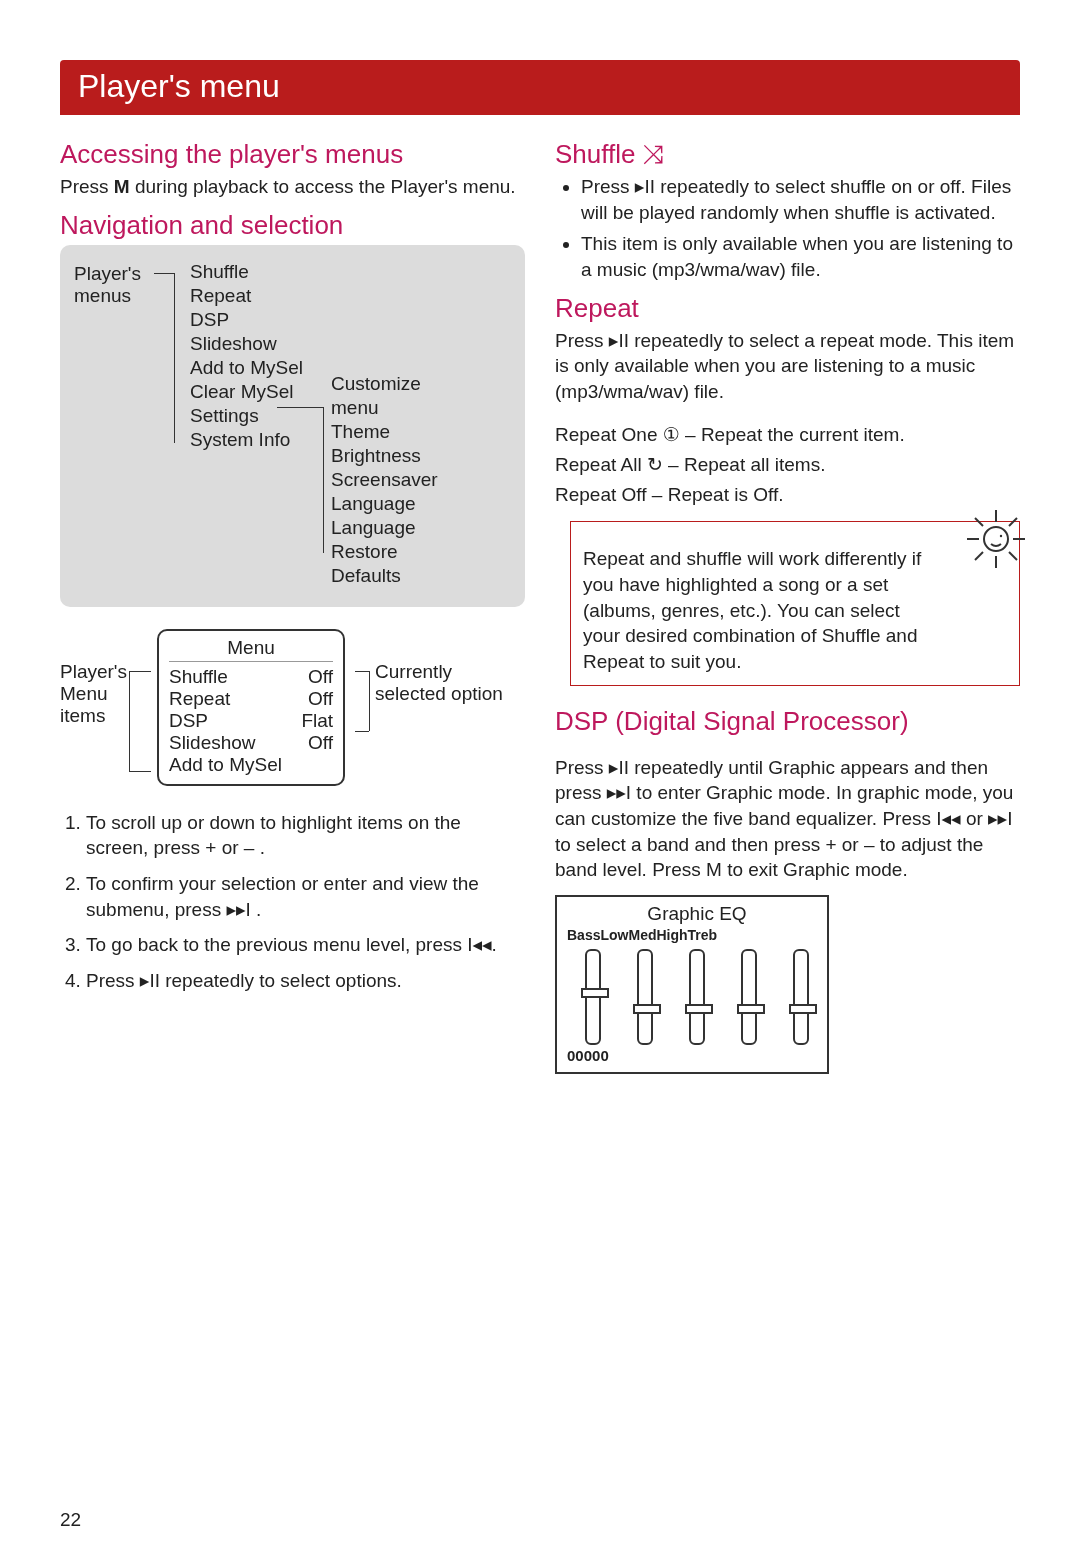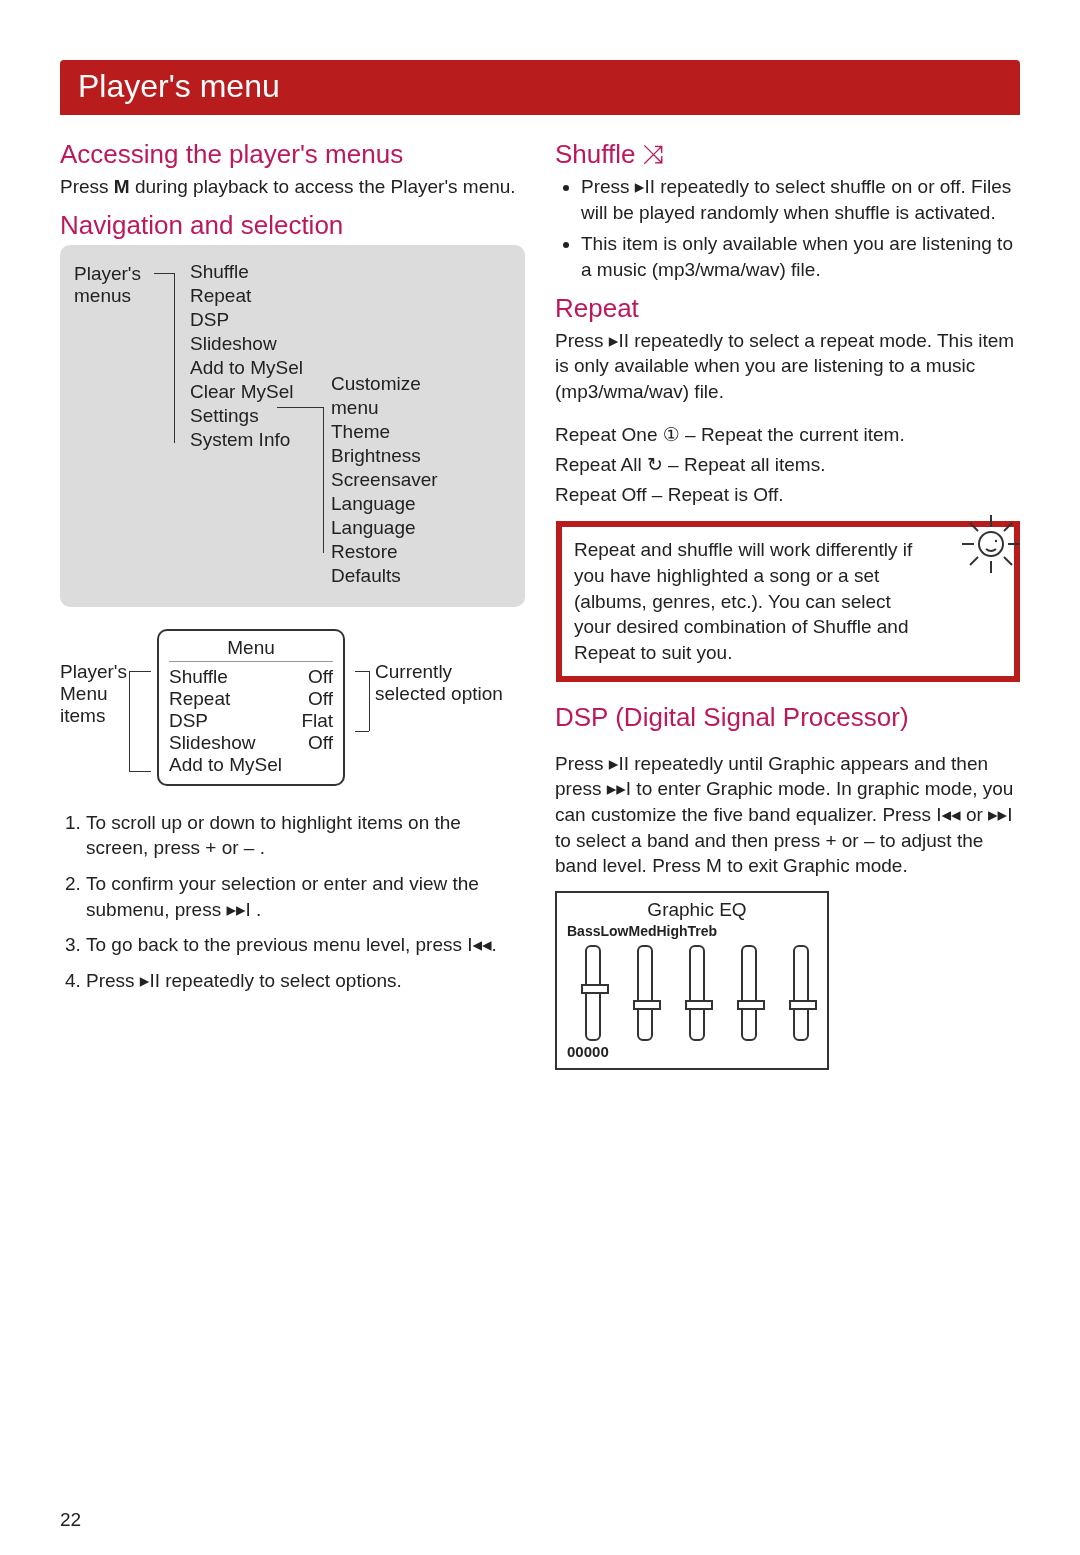--- a/index.html
+++ b/index.html
@@ -113,23 +113,23 @@
   ul.bullets {
     margin:4px 0 10px 0;
     padding-left:26px;
   }
   ul.bullets li {
     margin-bottom:6px;
   }
 
   
   .tip-box {
-    border:6px solid #b91c1c;
-    padding:10px 86px 10px 12px;
-    margin:14px 0 20px 1px;
+    border:1px solid #b91c1c;
+    padding:24px 86px 10px 12px;
+    margin:14px 0 20px 15px;
     position:relative;
     font-size:19px;
     line-height:1.35;
   }
   .tip-sun {
     position:absolute;
     top:-16px;
     right:-10px;
   }
 

